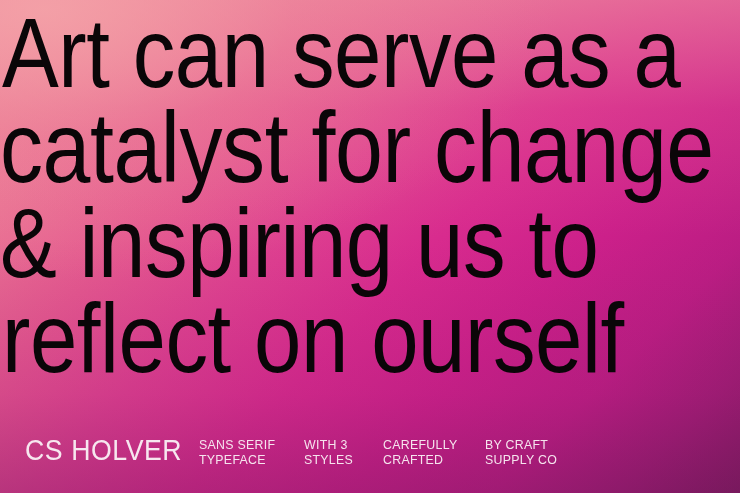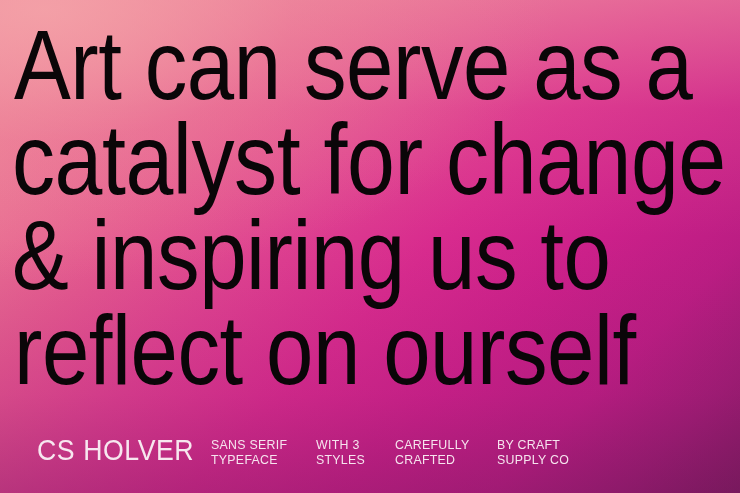--- a/index.html
+++ b/index.html
@@ -50,42 +50,42 @@
       rgba(230,80,150,0.00) 58%);
     pointer-events: none;
   }
 
   .headline {
     position: absolute;
     left: 0;
     top: 0;
     width: 620px;
     z-index: 3;
-    padding: 12px;
+    padding: 0;
   }
   .headline-line {
     display: block;
     color: #0a0608;
     font-family: "Liberation Sans Narrow", "Liberation Sans", sans-serif;
     font-weight: 400;
     font-size: 97px;
     line-height: 97px;
     letter-spacing: -0.5px;
     white-space: nowrap;
     transform: scaleX(0.86);
     transform-origin: left center;
   }
   .hl-1 { margin-left: 2px;  margin-top: 4px;  font-size: 99px; }
   .hl-2 { margin-left: 0px;  margin-top: -2px; font-size: 100px; }
   .hl-3 { margin-left: 0px;  margin-top: -2px; font-size: 99px; }
   .hl-4 { margin-left: 2px;  margin-top: -2px; font-size: 99px; }
 
   .footer {
     position: absolute;
-    left: 12px;
+    left: 0;
     bottom: 0;
     width: 661px;
     height: 78px;
     z-index: 4;
     display: flex;
     align-items: flex-start;
     pointer-events: none;
   }
   .brand {
     position: absolute;

